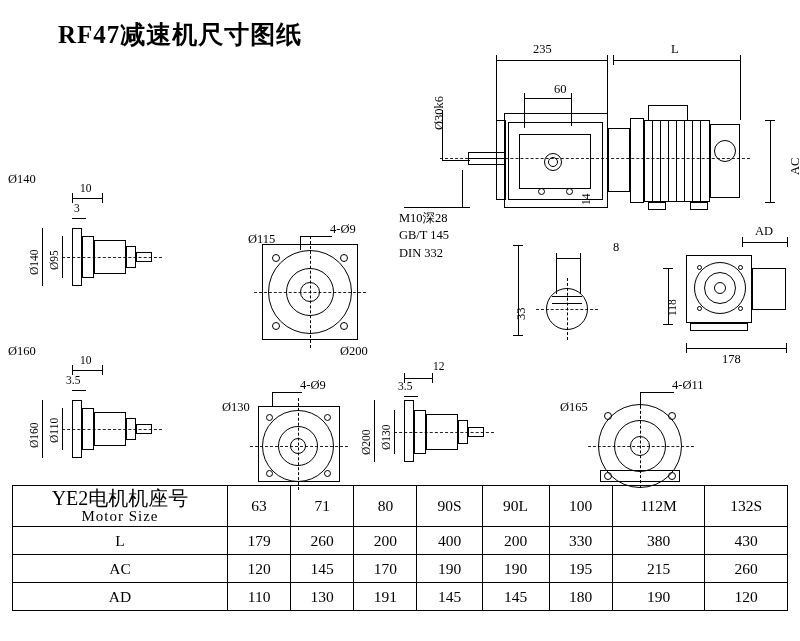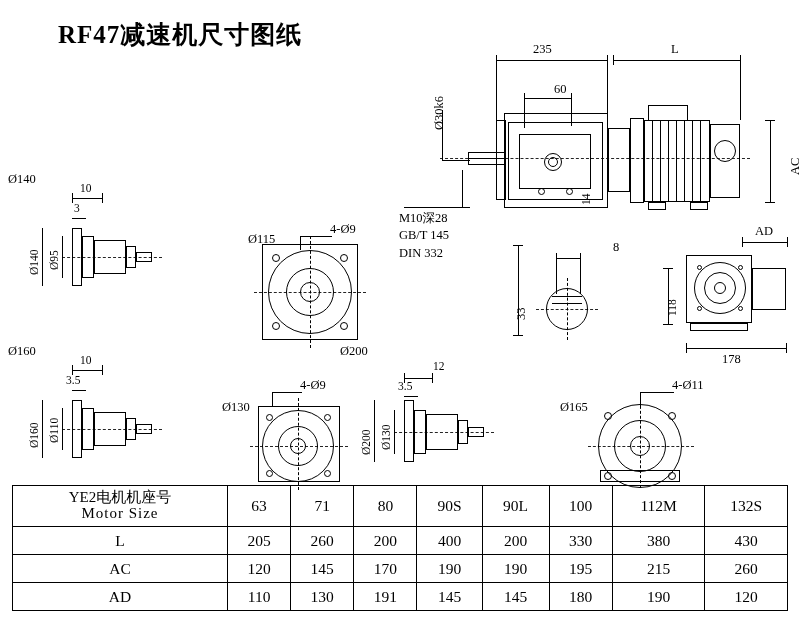--- a/index.html
+++ b/index.html
@@ -54,21 +54,21 @@
     font-size:15.5px;
   }
   .tbl td{
     border:1px solid #000;
     text-align:center;
     height:27px;
     padding:0 2px;
   }
   .tbl td.head{width:210px;text-align:center;}
   .tbl tr.first td{height:40px;}
-  .head-cn{font-size:15px;display:block;line-height:1.05;}
+  .head-cn{font-size:20px;display:block;line-height:1.05;}
   .head-en{font-size:15px;display:block;line-height:1.05;letter-spacing:1px;}
 </style>
 </head>
 <body>
 
 <div class="page">
 
   <div class="title">RF47减速机尺寸图纸</div>
 
   <div>
@@ -329,21 +329,21 @@
         <td>71</td>
         <td>80</td>
         <td>90S</td>
         <td>90L</td>
         <td>100</td>
         <td>112M</td>
         <td>132S</td>
       </tr>
       <tr>
         <td class="head">L</td>
-        <td>205</td>
+        <td>179</td>
         <td>260</td>
         <td>200</td>
         <td>400</td>
         <td>200</td>
         <td>330</td>
         <td>380</td>
         <td>430</td>
       </tr>
       <tr>
         <td class="head">AC</td>

